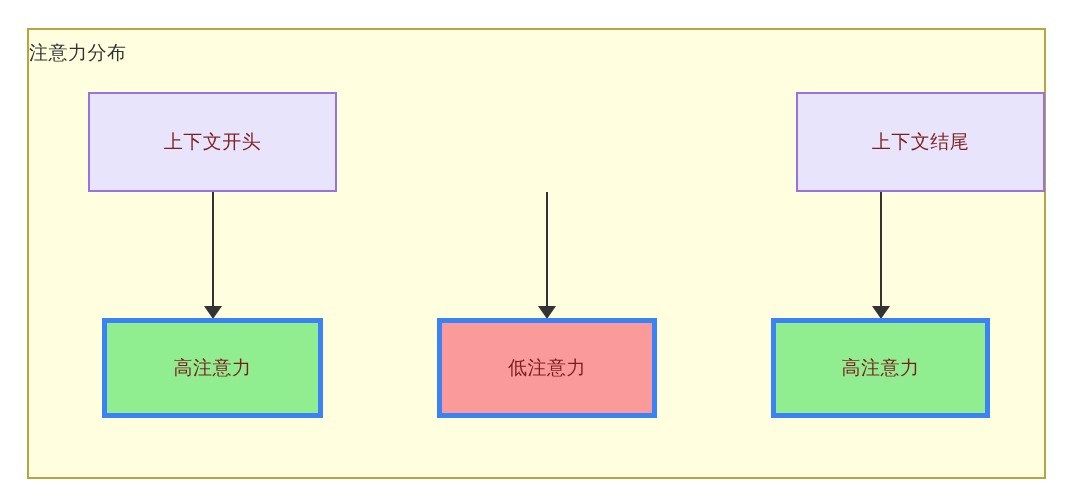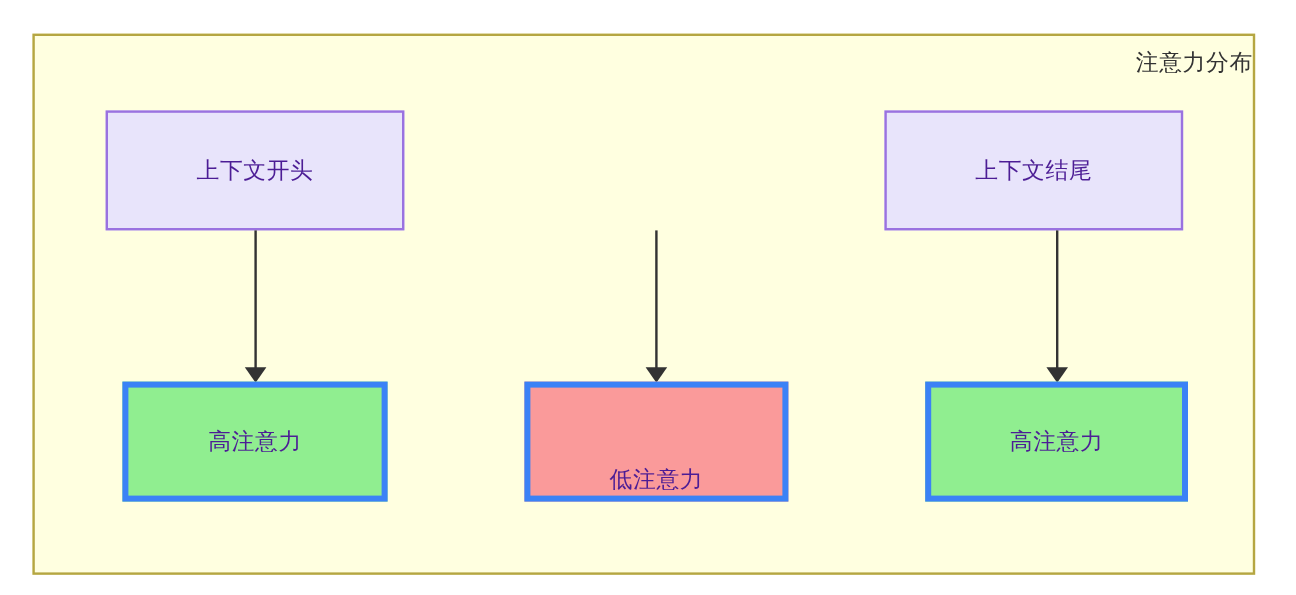--- a/index.html
+++ b/index.html
@@ -28,53 +28,53 @@
     height: 451px;
     background: #ffffe0;
     border: 2px solid #b5a642;
     box-sizing: border-box;
   }
   #subgraph-title {
     position: absolute;
     left: 0;
     top: 10px;
     width: 100%;
-    text-align: right;
+    text-align: left;
     font-size: 19px;
     color: #333333;
     letter-spacing: 0.5px;
     line-height: 26px;
   }
   
   .node {
     position: absolute;
     display: flex;
     align-items: center;
     justify-content: center;
     box-sizing: border-box;
     font-size: 19px;
-    color: #4c1d95;
+    color: #7f1d1d;
     letter-spacing: 0.5px;
   }
   .node-top {
     background: #e8e4fb;
     border: 2px solid #9a72e0;
     height: 100px;
   }
   .node-bottom {
     border: 5px solid #3b82f6;
     height: 100px;
   }
   .fill-green { background: #90ee90; }
-  .fill-pink  { background: #fa9a9a; align-items: flex-end; }
+  .fill-pink  { background: #fa9a9a; }
 
   
   .col1-top    { left: 59px;  top: 62px; width: 249px; }
   .col2-top    { left: 394px; top: 62px; width: 247px; }
-  .col3-top    { left: 708px; top: 62px; width: 249px; }
+  .col3-top    { left: 767px; top: 62px; width: 249px; }
   .col1-bottom { left: 73px;  top: 288px; width: 221px; }
   .col2-bottom { left: 408px; top: 288px; width: 220px; }
   .col3-bottom { left: 742px; top: 288px; width: 219px; }
 
   
   .edge {
     position: absolute;
     width: 2px;
     background: #333333;
     top: 162px;

